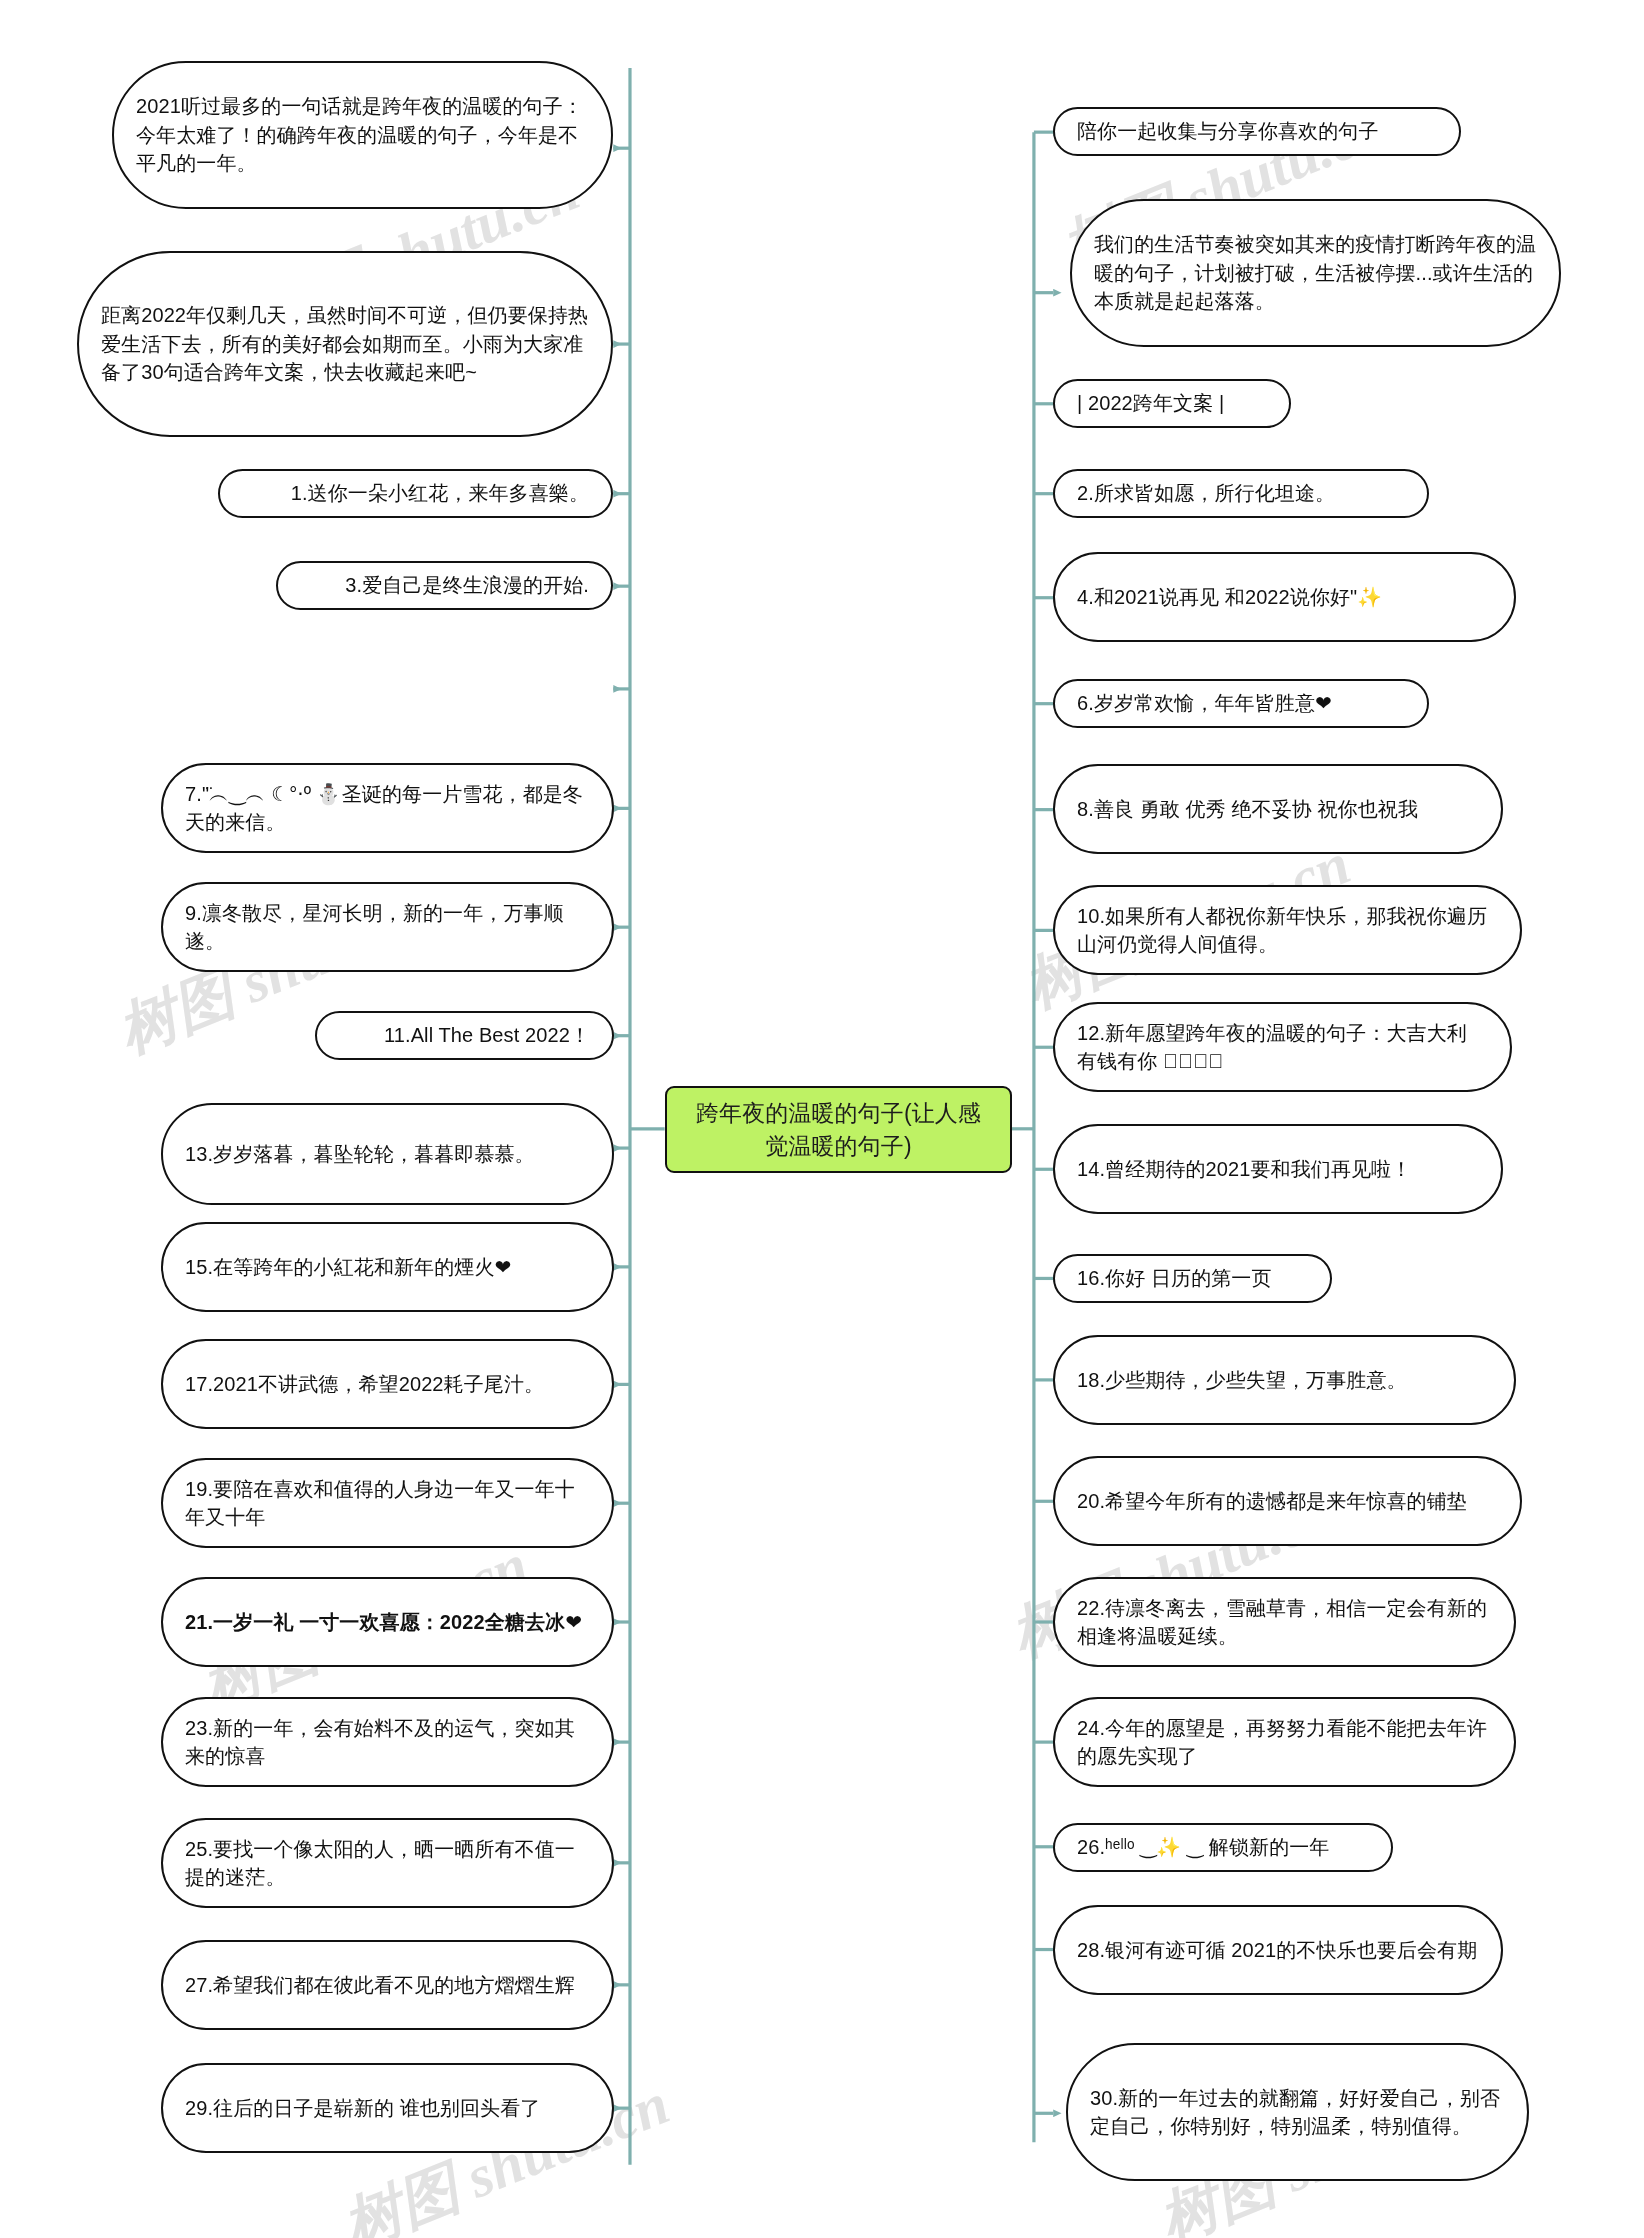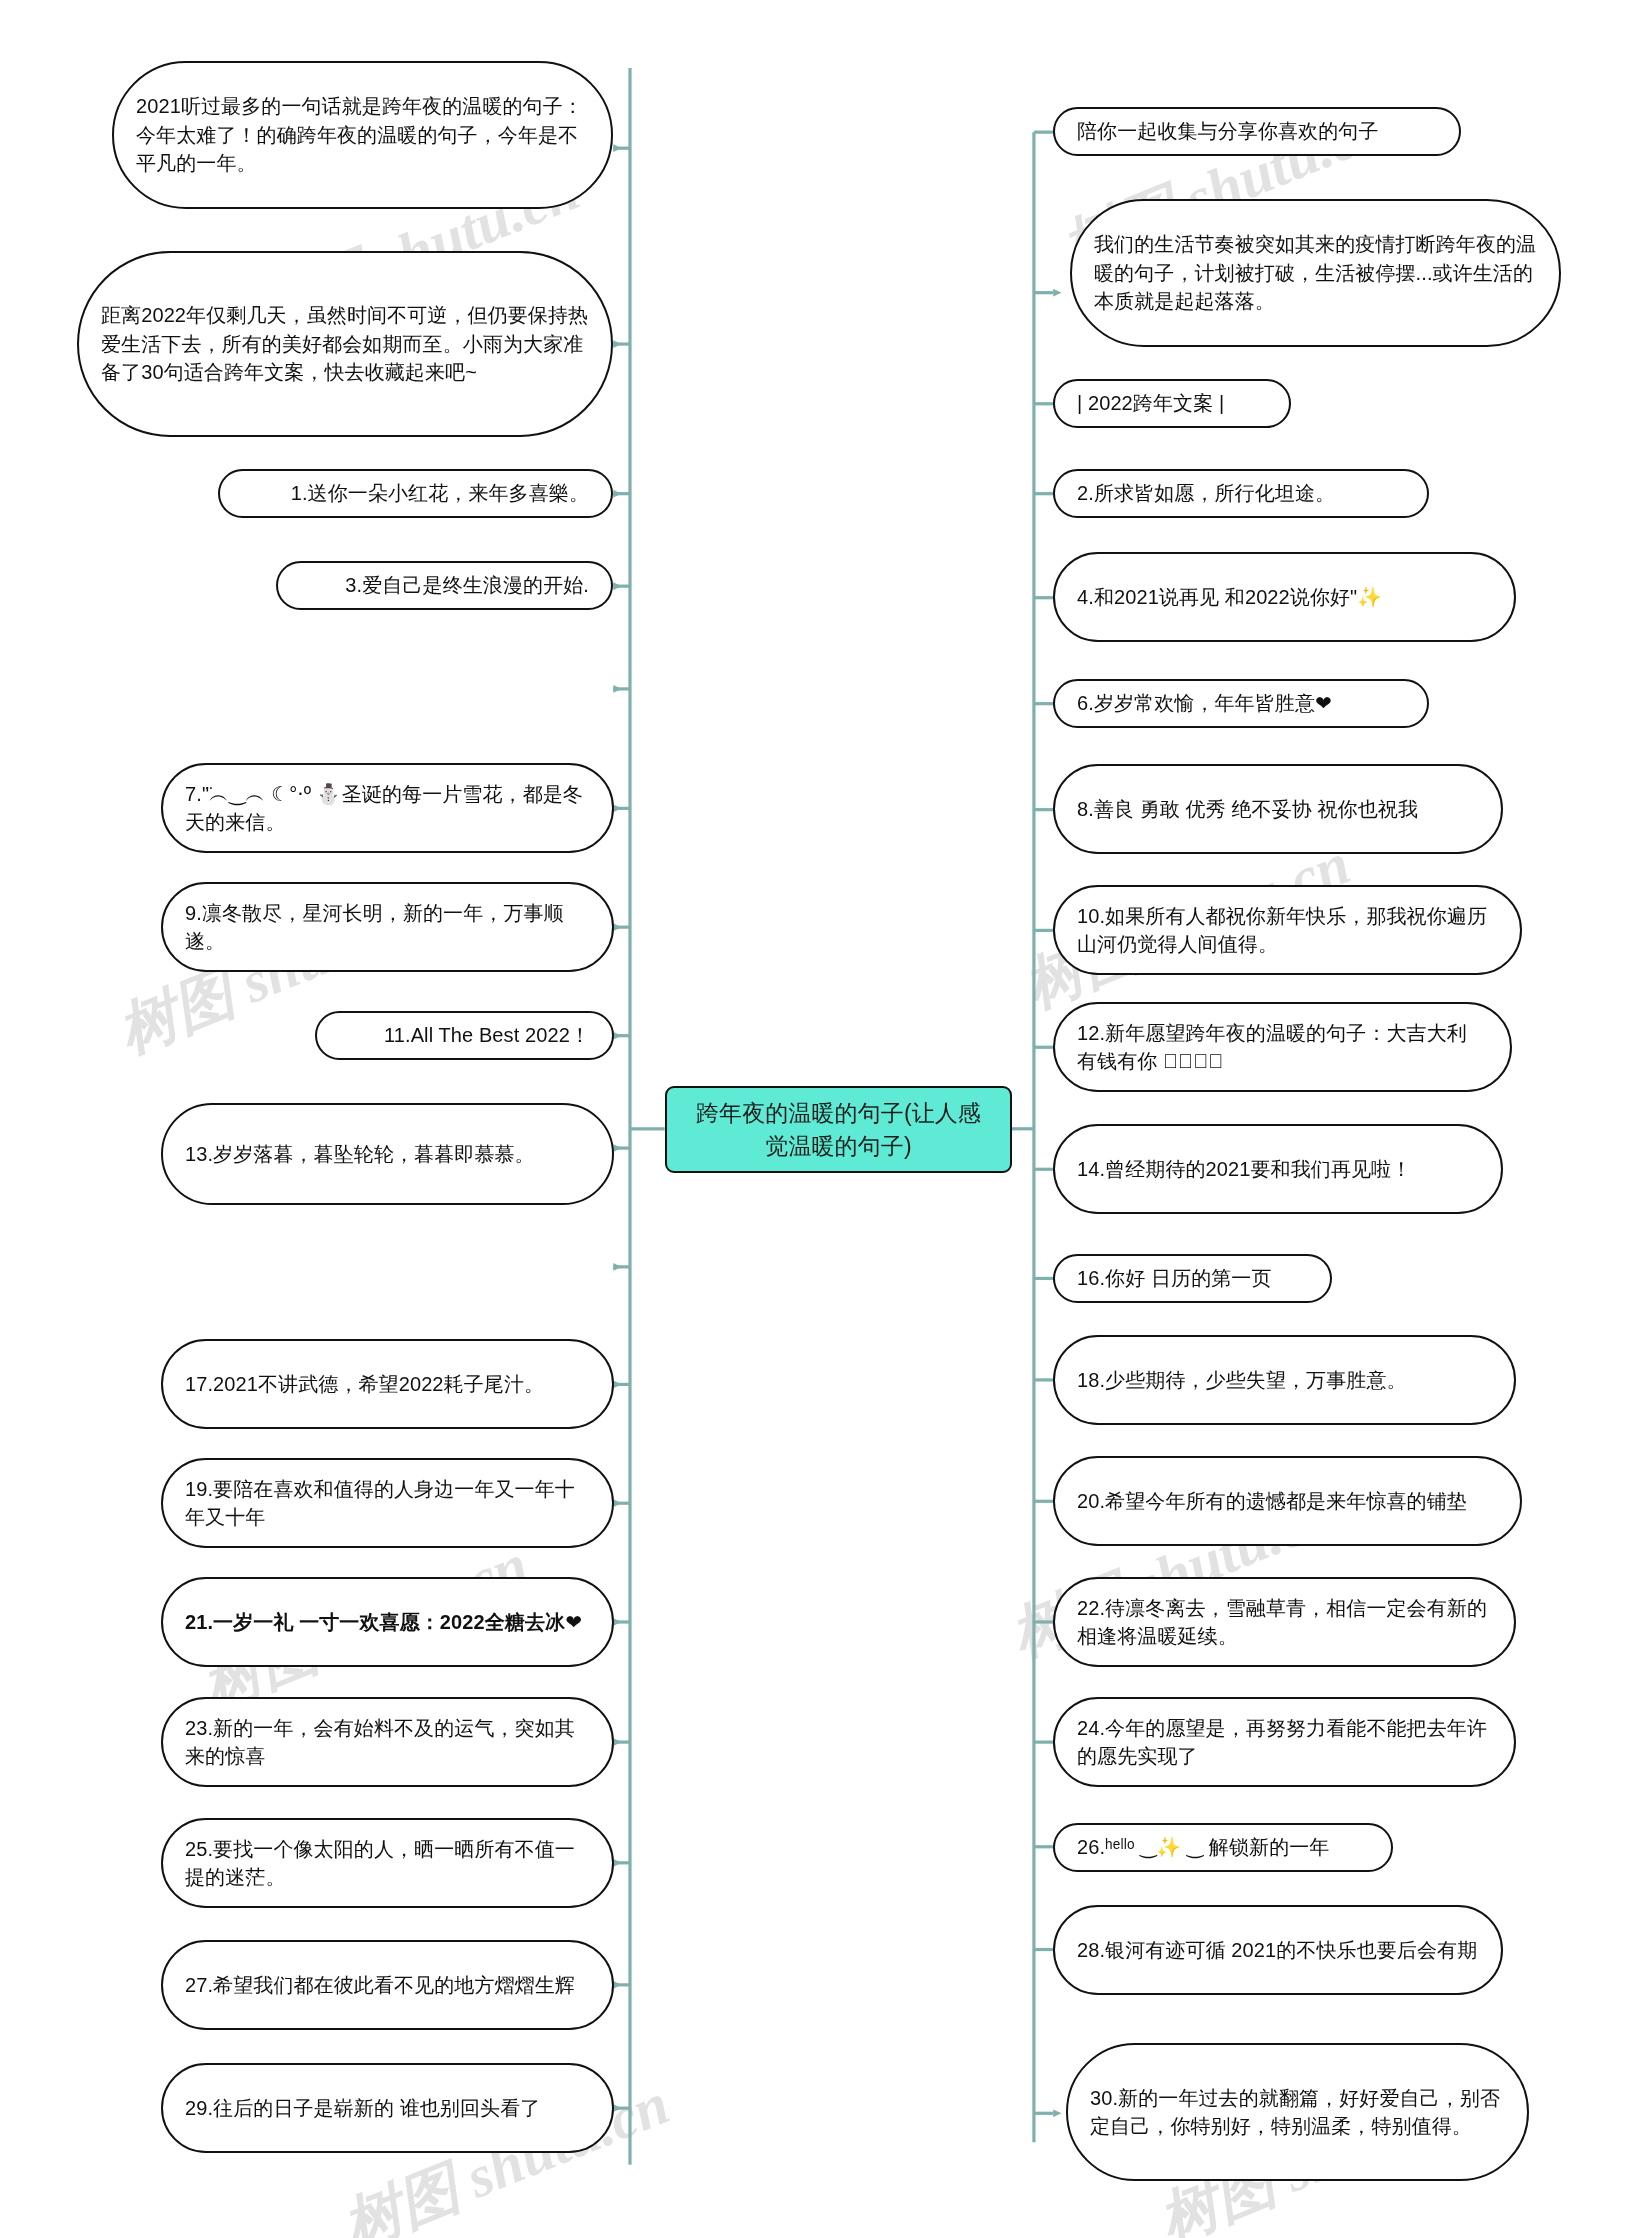--- a/index.html
+++ b/index.html
@@ -52,21 +52,21 @@
     padding: 13px 22px;
     color: #111111;
     line-height: 1.42;
     font-size: 20px;
     letter-spacing: 0.1px;
     word-break: break-word;
   }
   .node .txt { display: block; width: 100%; }
 
   .node.center {
-    background: #5eead4;
+    background: #bef264;
     border: 2.6px solid #111111;
     border-radius: 9px;
     justify-content: center;
     text-align: center;
     font-size: 23px;
     color: #1d1d1d;
     z-index: 4;
   }
 
   
@@ -175,20 +175,23 @@
   </div>
 
   <div class="node ralign" style="left:315px; top:1011px; width:299px; height:49px;">
     <span class="txt">11.All The Best 2022！</span>
   </div>
 
   <div class="node" style="left:161px; top:1103px; width:453px; height:102px;">
     <span class="txt">13.岁岁落暮，暮坠轮轮，暮暮即慕慕。</span>
   </div>
 
+  <div class="node" style="left:161px; top:1222px; width:453px; height:90px;">
+    <span class="txt">15.在等跨年的小紅花和新年的煙火❤</span>
+  </div>
 
   <div class="node" style="left:161px; top:1339px; width:453px; height:90px;">
     <span class="txt">17.2021不讲武德，希望2022耗子尾汁。</span>
   </div>
 
   <div class="node" style="left:161px; top:1458px; width:453px; height:90px;">
     <span class="txt">19.要陪在喜欢和值得的人身边一年又一年十年又十年</span>
   </div>
 
   <div class="node" style="left:161px; top:1577px; width:453px; height:90px;font-weight:bold;">

